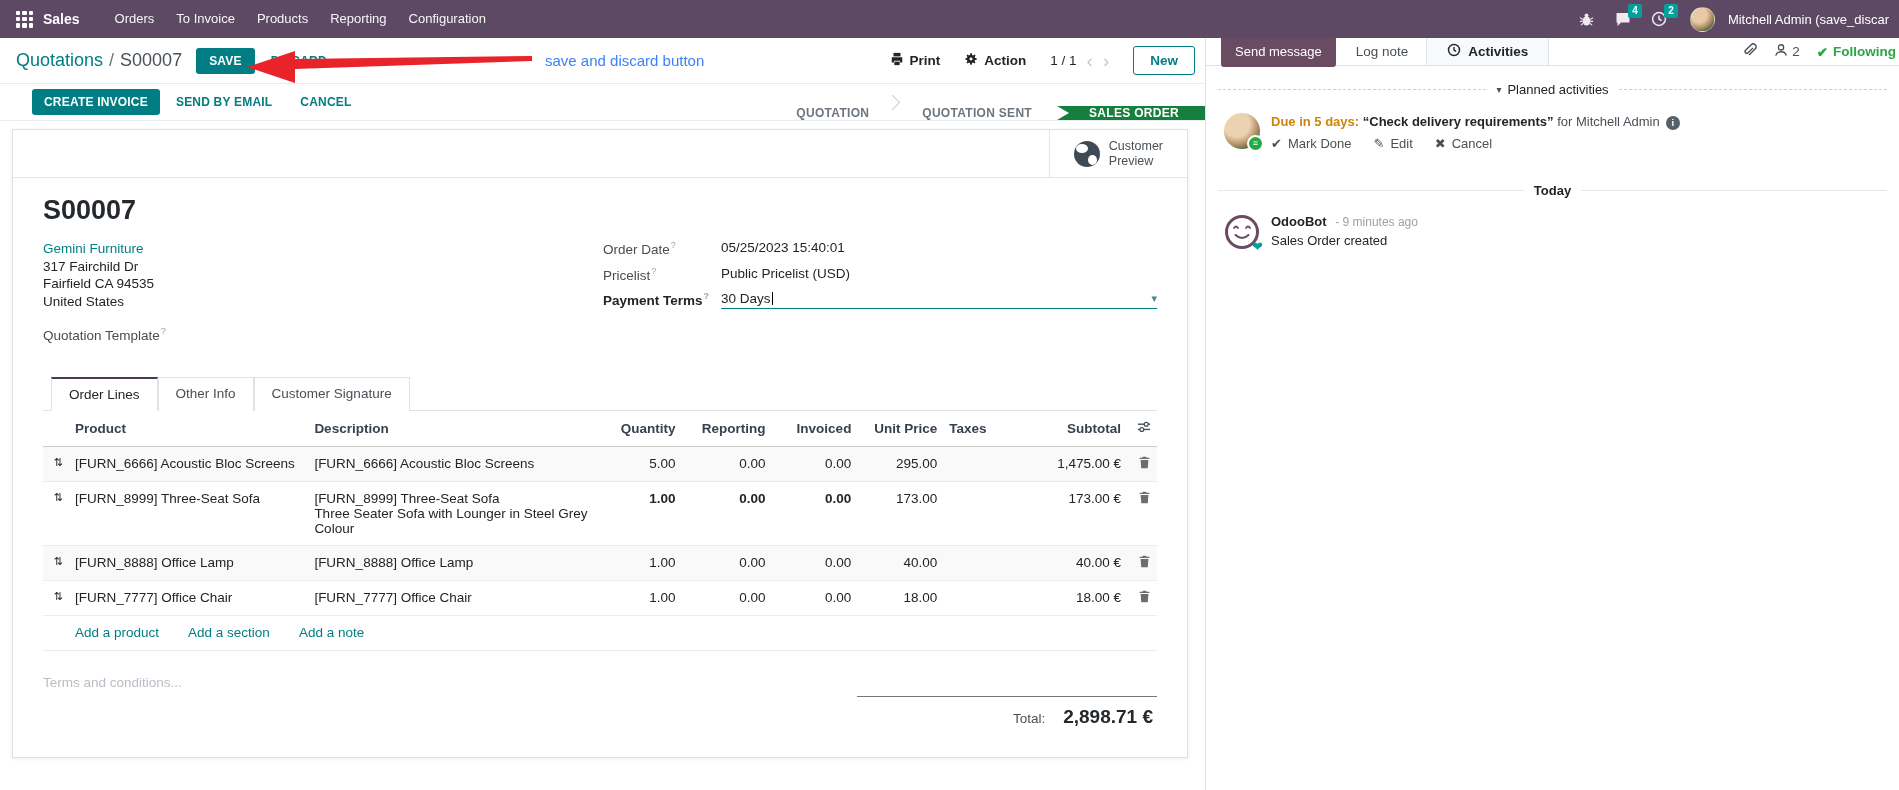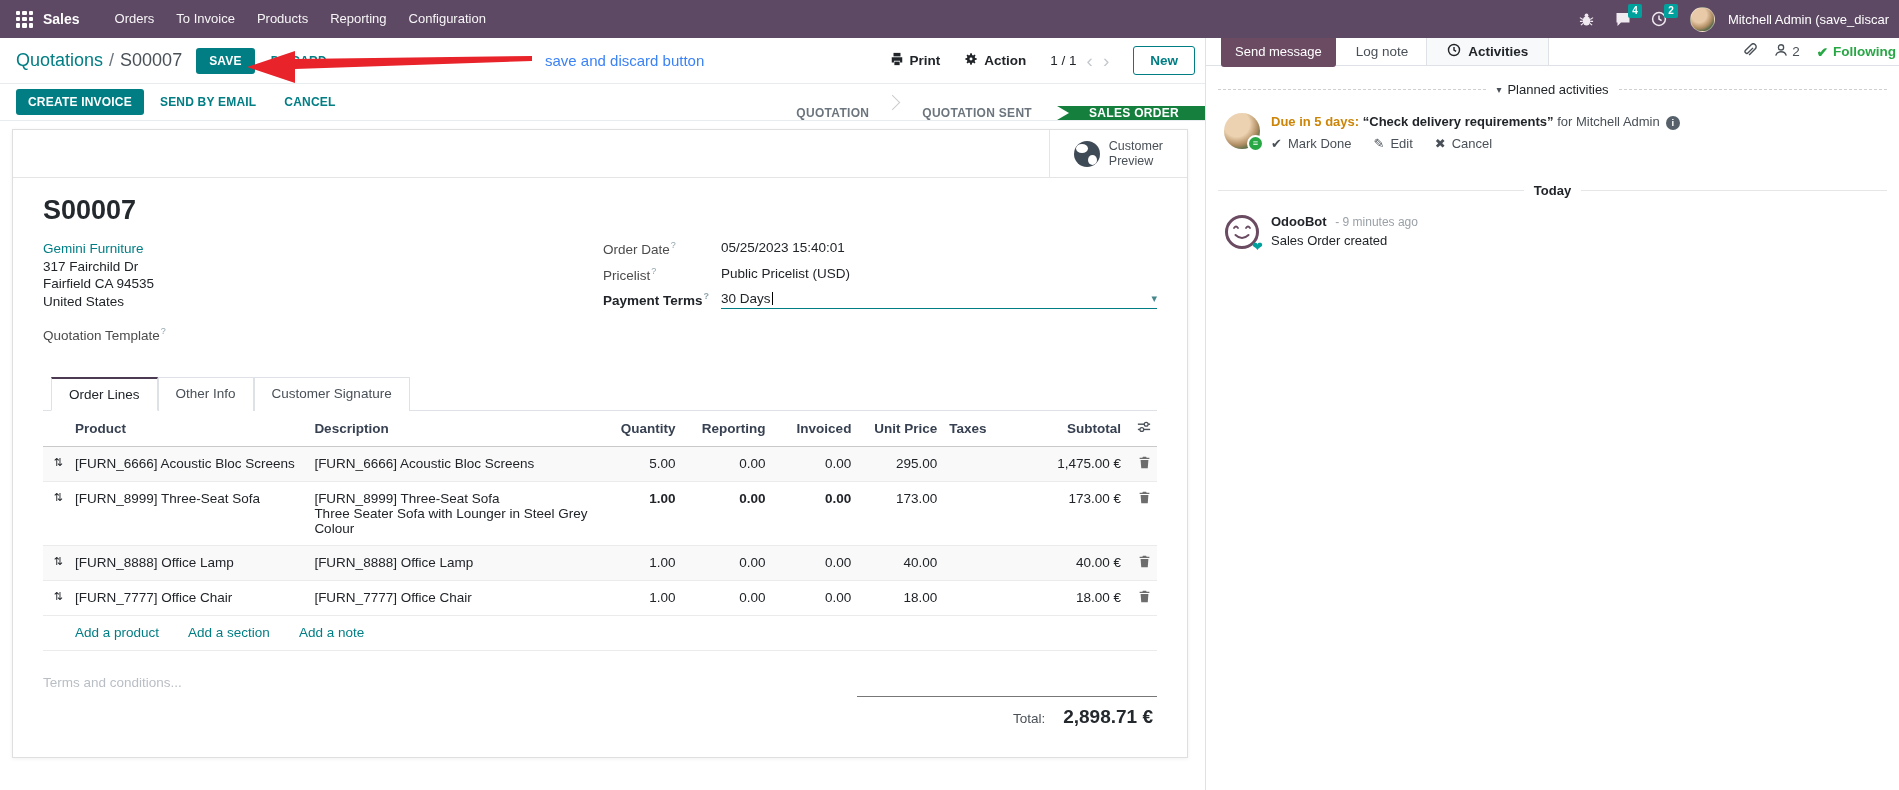--- a/index.html
+++ b/index.html
@@ -43,21 +43,21 @@
   .tool-btn { display:flex; align-items:center; gap:6px; font-size:13.5px; font-weight:600; color:#212529;
     background:none; border:none; cursor:pointer; }
   .pager { display:flex; align-items:center; gap:10px; }
   .pager-value { font-size:13.5px; color:#212529; }
   .pager-arrow { font-size:19px; color:#c4c9ce; background:none; border:none; cursor:pointer; line-height:1; }
   .btn-new { border:1px solid #017e84; color:#017e84; background:#fff; font-size:13.5px; font-weight:600;
     padding:6px 16px; border-radius:3px; cursor:pointer; }
 
   
   .action-row { height:37px; display:flex; align-items:stretch; border-bottom:1px solid #e9ecef; }
-  .action-left { display:flex; align-items:center; padding-left:16px; gap:4px; }
+  .action-left { display:flex; align-items:center; padding-left:32px; gap:4px; }
   .btn-primary-sm { background:#017e84; color:#fff; border:none; font-size:12px; font-weight:700;
     padding:6px 12px; border-radius:3px; cursor:pointer; letter-spacing:.2px; }
   .btn-flat-sm { background:none; border:none; color:#017e84; font-size:12px; font-weight:700;
     padding:6px 12px; cursor:pointer; letter-spacing:.2px; }
   .statusbar { margin-left:auto; display:flex; align-items:flex-end; }
   .status-step { display:flex; align-items:center; padding:0 22px; font-size:12px; font-weight:600;
     color:#6c757d; letter-spacing:.3px; cursor:pointer; }
   .status-chevron { width:11px; height:11px; border-top:1px solid #ccc; border-right:1px solid #ccc;
     transform:rotate(45deg); align-self:center; margin:0 2px 0 -4px; }
   .status-step.active { background:#15803d; color:#fff; padding:0 26px 0 32px;

